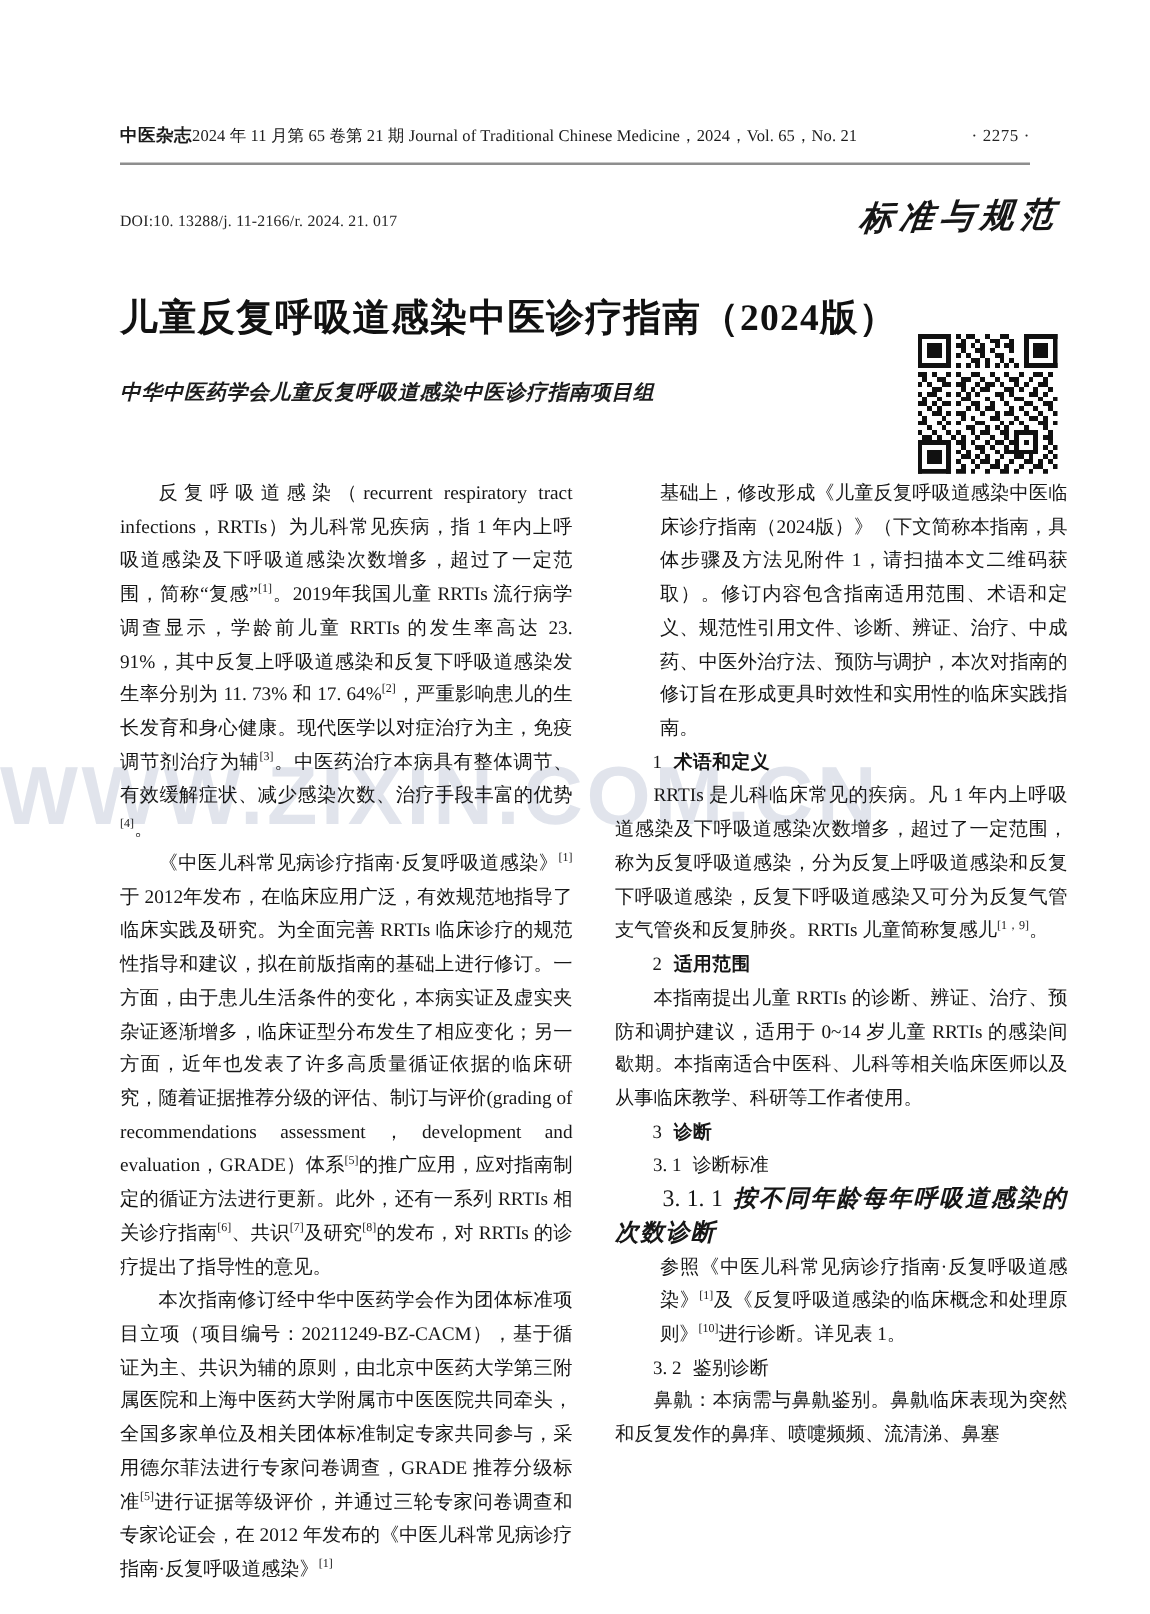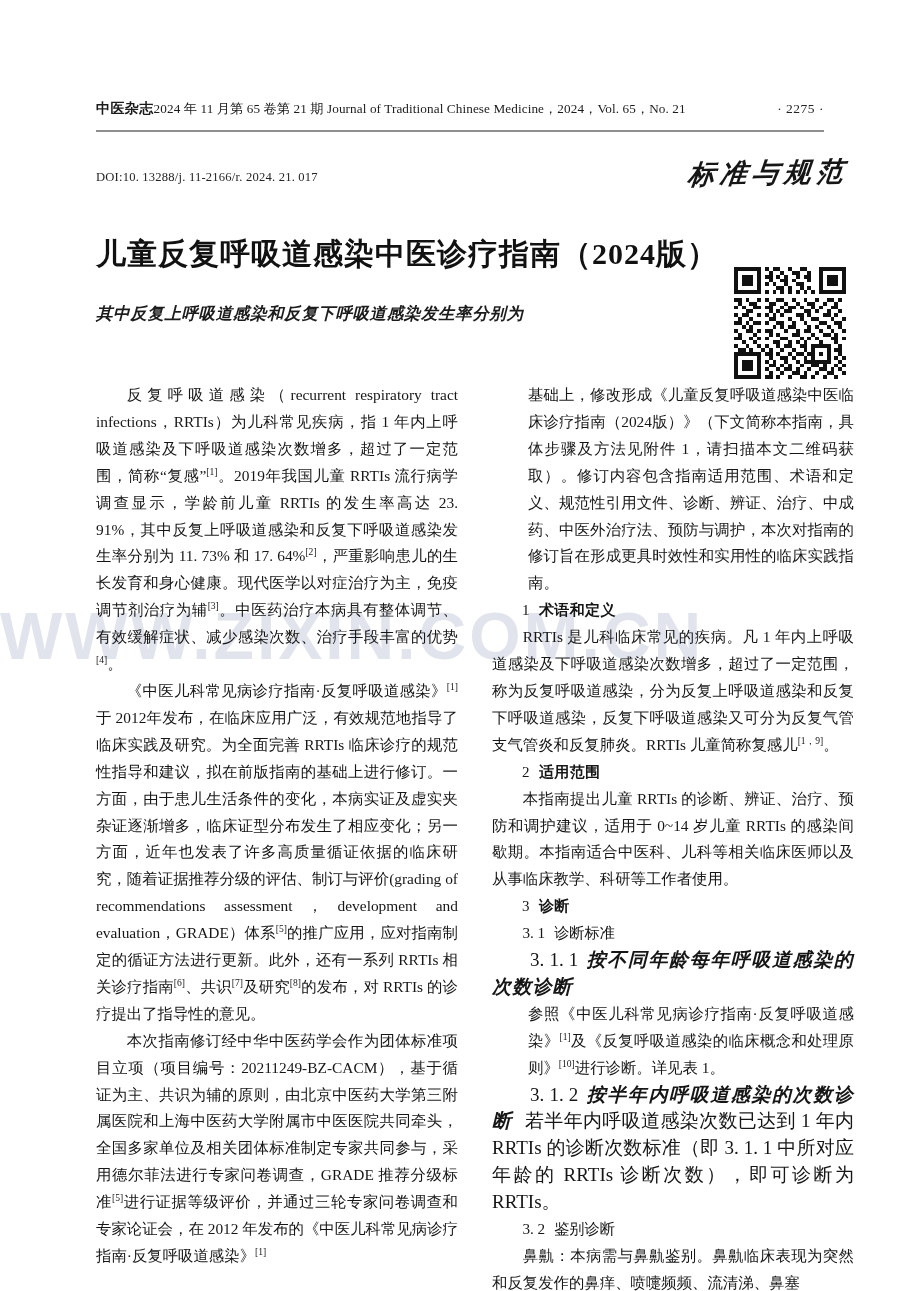--- a/index.html
+++ b/index.html
@@ -209,21 +209,21 @@
     </div>
     <div class="runhead-right lat">· 2275 ·</div>
   </div>
   <div class="rule"></div>
 
   <div class="doi lat">DOI:10. 13288/j. 11-2166/r. 2024. 21. 017</div>
   <div class="stamp">标准与规范</div>
 
   <h1 class="title">儿童反复呼吸道感染中医诊疗指南（2024版）</h1>
 
-  <div class="authorline">其中反复上呼吸道感染和反复下呼吸道感染发生率分别为</div>
+  <div class="authorline">中华中医药学会儿童反复呼吸道感染中医诊疗指南项目组</div>
 
   <div class="qr">
     <svg width="112" height="112" viewBox="0 0 29 29" shape-rendering="crispEdges">
       <rect width="29" height="29" fill="#ffffff"></rect>
       <g fill="#111111">
 
         <rect x="0" y="0" width="7" height="1"></rect>
           <rect x="0" y="6" width="7" height="1"></rect>
         <rect x="0" y="0" width="1" height="7"></rect>
           <rect x="6" y="0" width="1" height="7"></rect>
@@ -480,20 +480,19 @@
     <p>本指南提出儿童 RRTIs 的诊断、辨证、治疗、预防和调护建议，适用于 0~14 岁儿童 RRTIs 的感染间歇期。本指南适合中医科、儿科等相关临床医师以及从事临床教学、科研等工作者使用。</p>
 
     <p class="heading"><span class="num">3</span><span>诊断</span></p>
 
     <p class="heading-2"><span class="num lat">3. 1</span><span>诊断标准</span></p>
 
     <p class="heading-3"><span class="num lat">3. 1. 1</span><span class="h3t">按不同年龄每年呼吸道感染的次数诊断</span></p>
 
     <p class="noindent"><span>参照《中医儿科常见病诊疗指南·反复呼吸道感染》</span><sup class="ref">[1]</sup><span>及《反复呼吸道感染的临床概念和处理原则》</span><sup class="ref">[10]</sup><span>进行诊断。详见表 1。</span></p>
 
-    <p class="heading-3"><span class="num lat">3. 1. 2</span><span class="h3t">按半年内呼吸道感染的次数诊断</span><span class="gap"></span><span>若半年内呼吸道感染次数已达到 1 年内 RRTIs 的诊断次数标准（即 3. 1. 1 中所对应年龄的 RRTIs 诊断次数），即可诊断为 RRTIs。</span></p>
 
     <p class="heading-2"><span class="num lat">3. 2</span><span>鉴别诊断</span></p>
 
     <p>鼻鼽：本病需与鼻鼽鉴别。鼻鼽临床表现为突然和反复发作的鼻痒、喷嚏频频、流清涕、鼻塞</p>
   </div>
 
 </div>
 
 </body></html>

